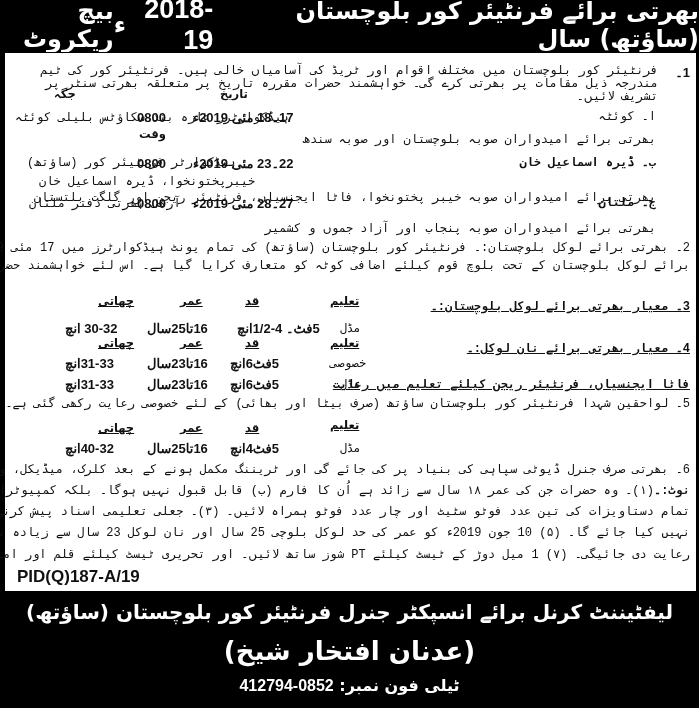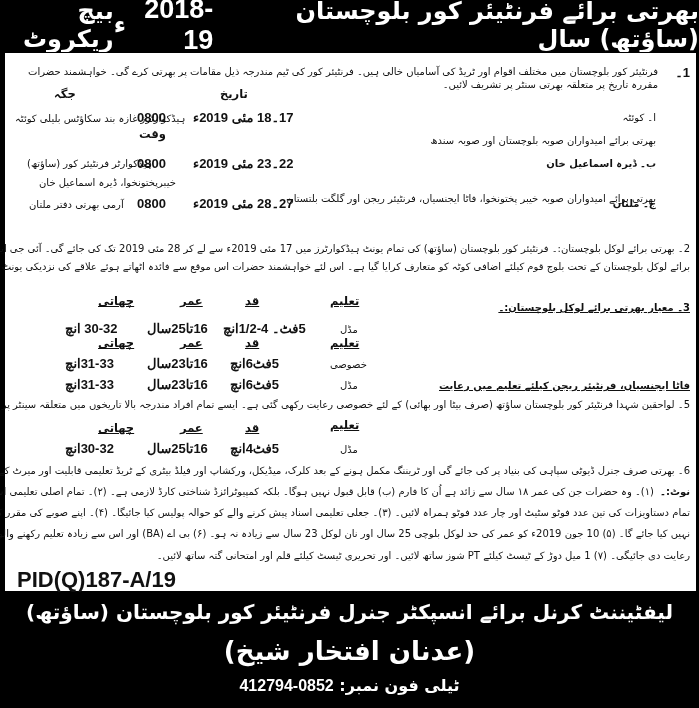--- a/index.html
+++ b/index.html
@@ -5,31 +5,31 @@
   html, body { margin:0; padding:0; }
   body { width:699px; height:708px; background:#000; position:relative; overflow:hidden;
          font-family:"DejaVu Sans", sans-serif; color:#111; }
   .header { position:absolute; left:0; top:0; width:699px; height:50px; background:#000; color:#fff;
             display:flex; align-items:center; justify-content:center; direction:rtl;
             font-size:24px; font-weight:bold; letter-spacing:0; }
   .header span.num { font-family:"Liberation Sans", sans-serif; font-weight:bold; font-size:27px; }
   .body { position:absolute; left:4px; top:52px; width:691px; height:538px; background:#fff;
           border:1px solid #000; direction:rtl; }
   .abs { position:absolute; white-space:nowrap; }
-  .t { font-size:10px; line-height:13px; }
+  .t { font-size:12px; line-height:13px;font-family:Liberation Mono, monospace; }
   .b { font-family:"Liberation Sans", sans-serif; font-weight:bold; font-size:13px; }
   .h { font-size:11.5px; font-weight:bold; }
   .u { text-decoration:underline; }
   .footer { position:absolute; left:0; top:592px; width:688px; height:116px; background:#000; color:#fff;
             direction:rtl; text-align:center; }
   .footer .l1 { position:absolute; top:8px; left:0; width:699px; font-size:20px; font-weight:bold; }
   .footer .l2 { position:absolute; top:44px; left:0; width:699px; font-size:26px; font-weight:bold; }
   .footer .l3 { position:absolute; top:84px; left:0; width:699px; font-size:16px; font-weight:bold; }
   .footer .l3 .num { font-family:"Liberation Sans", sans-serif; }
-  .pid { font-family:"Liberation Sans", sans-serif; font-weight:bold; font-size:22px; direction:ltr; }
+  .pid { font-family:"Liberation Sans", sans-serif; font-weight:bold; font-size:17px; direction:ltr; }
 </style>
 </head>
 <body>
 
 <div class="header">
   <span>بھرتی برائے فرنٹیئر کور بلوچستان (ساؤتھ) سال</span>
   <span class="num" style="margin:0 4px;">2018-19</span>
   <span>ء</span>
   <span>بیچ ریکروٹ</span>
 </div>
@@ -53,34 +53,36 @@
   <div class="abs b" style="left:188px; top:103px;">22۔23 مئی 2019ء</div>
   <div class="abs b" style="left:132px; top:103px;">0800</div>
   <div class="abs t" style="left:22px; top:104px;">ہیڈکوارٹر فرنٹیئر کور (ساؤتھ)</div>
   <div class="abs t" style="right:40px; top:123px;margin-top:16px;">بھرتی برائے امیدواران صوبہ خیبر پختونخوا، فاٹا ایجنسیاں، فرنٹیئر ریجن اور گلگت بلتستان</div>
   <div class="abs t" style="left:10px; top:123px;margin-left:24px;">خیبرپختونخوا، ڈیرہ اسماعیل خان</div>
 
   <div class="abs t" style="right:40px; top:144px; font-weight:bold;">ج۔ ملتان</div>
   <div class="abs b" style="left:188px; top:143px;">27۔28 مئی 2019ء</div>
   <div class="abs b" style="left:132px; top:143px;">0800</div>
   <div class="abs t" style="left:24px; top:145px;">آرمی بھرتی دفتر ملتان</div>
+  <div class="abs t" style="right:40px; top:170px;">بھرتی برائے امیدواران صوبہ پنجاب اور آزاد جموں و کشمیر</div>
 
   <div class="abs t" style="right:6px; top:189px;">2۔ بھرتی برائے لوکل بلوچستان:۔ فرنٹیئر کور بلوچستان (ساؤتھ) کی تمام یونٹ ہیڈکوارٹرز میں 17 مئی 2019ء سے لے کر 28 مئی 2019 تک کی جائے گی۔ آئی جی ایف سی کی نئی اور ترجیحی پالیسی</div>
   <div class="abs t" style="right:6px; top:207px;">برائے لوکل بلوچستان کے تحت بلوچ قوم کیلئے اضافی کوٹہ کو متعارف کرایا گیا ہے۔ اس لئے خواہشمند حضرات اس موقع سے فائدہ اٹھاتے ہوئے علاقے کی نزدیکی یونٹ میں بھرتی کیلئے تشریف لائیں۔</div>
 
   <div class="abs t u" style="right:6px; top:248px; font-weight:bold;">3۔ معیار بھرتی برائے لوکل بلوچستان:۔</div>
   <div class="abs h u" style="left:325px; top:241px;">تعلیم</div>
   <div class="abs h u" style="left:240px; top:241px;">قد</div>
   <div class="abs h u" style="left:175px; top:241px;">عمر</div>
   <div class="abs h u" style="left:93px; top:241px;">چھاتی</div>
   <div class="abs t" style="left:335px; top:270px;">مڈل</div>
-  <div class="abs b" style="left:218px; top:268px;">5فٹ۔ 4-1/2انچ</div>
+  <div class="abs b" style="left:232px; top:268px;">5فٹ۔ 4-1/2انچ</div>
   <div class="abs b" style="left:142px; top:268px;">16تا25سال</div>
   <div class="abs b" style="left:60px; top:268px;">30-32 انچ</div>
 
+  <div class="abs t u" style="right:6px; top:290px; font-weight:bold;">4۔ معیار بھرتی برائے نان لوکل:۔</div>
   <div class="abs h u" style="left:325px; top:283px;">تعلیم</div>
   <div class="abs h u" style="left:240px; top:283px;">قد</div>
   <div class="abs h u" style="left:175px; top:283px;">عمر</div>
   <div class="abs h u" style="left:93px; top:283px;">چھاتی</div>
 
   <div class="abs t" style="left:325px; top:305px;">خصوصی</div>
   <div class="abs b" style="left:225px; top:303px;">5فٹ6انچ</div>
   <div class="abs b" style="left:142px; top:303px;">16تا23سال</div>
   <div class="abs b" style="left:60px; top:303px;">31-33انچ</div>
 
@@ -91,21 +93,21 @@
   <div class="abs b" style="left:60px; top:324px;">31-33انچ</div>
 
   <div class="abs t" style="right:6px; top:345px;">5۔ لواحقین شہدا فرنٹیئر کور بلوچستان ساؤتھ (صرف بیٹا اور بھائی) کے لئے خصوصی رعایت رکھی گئی ہے۔ ایسے تمام افراد مندرجہ بالا تاریخوں میں متعلقہ سینٹر پر بھرتی کے لئے تشریف لائیں۔</div>
   <div class="abs h u" style="left:325px; top:365px;">تعلیم</div>
   <div class="abs h u" style="left:240px; top:368px;">قد</div>
   <div class="abs h u" style="left:175px; top:368px;">عمر</div>
   <div class="abs h u" style="left:93px; top:368px;">چھاتی</div>
   <div class="abs t" style="left:335px; top:390px;">مڈل</div>
   <div class="abs b" style="left:225px; top:388px;">5فٹ4انچ</div>
   <div class="abs b" style="left:142px; top:388px;">16تا25سال</div>
-  <div class="abs b" style="left:60px; top:388px;">30-32انچ</div>
+  <div class="abs b" style="left:60px; top:388px;">40-32انچ</div>
 
   <div class="abs t" style="right:6px; top:411px;">6۔ بھرتی صرف جنرل ڈیوٹی سپاہی کی بنیاد پر کی جائے گی اور ٹریننگ مکمل ہونے کے بعد کلرک، میڈیکل، ورکشاپ اور فیلڈ بیٹری کے ٹریڈ تعلیمی قابلیت اور میرٹ کے معیار پر دیے جائیں گے۔</div>
 
   <div class="abs t" style="right:6px; top:432px; font-weight:bold;">نوٹ:۔</div>
   <div class="abs t" style="right:42px; top:432px;">(۱)۔ وہ حضرات جن کی عمر ۱۸ سال سے زائد ہے اُن کا فارم (ب) قابل قبول نہیں ہوگا۔ بلکہ کمپیوٹرائزڈ شناختی کارڈ لازمی ہے۔ (۲)۔ تمام اصلی تعلیمی اسناد کمپیوٹرائزڈ فارم (ب)، ڈومیسائل،</div>
   <div class="abs t" style="right:6px; top:453px;">تمام دستاویزات کی تین عدد فوٹو سٹیٹ اور چار عدد فوٹو ہمراہ لائیں۔ (۳)۔ جعلی تعلیمی اسناد پیش کرنے والے کو حوالہ پولیس کیا جائیگا۔ (۴)۔ اپنے صوبے کی مقرر کردہ تاریخ کے علاوہ آنے والے کو بھرتی</div>
   <div class="abs t" style="right:6px; top:474px;">نہیں کیا جائے گا۔ (۵) 10 جون 2019ء کو عمر کی حد لوکل بلوچی 25 سال اور نان لوکل 23 سال سے زیادہ نہ ہو۔ (۶) بی اے (BA) اور اس سے زیادہ تعلیم رکھنے والوں کیلئے عمر میں ایک سال</div>
   <div class="abs t" style="right:6px; top:496px;">رعایت دی جائیگی۔ (۷) 1 میل دوڑ کے ٹیسٹ کیلئے PT شوز ساتھ لائیں۔ اور تحریری ٹیسٹ کیلئے قلم اور امتحانی گتہ ساتھ لائیں۔</div>
 
   <div class="abs pid" style="left:12px; top:514px;">PID(Q)187-A/19</div>

